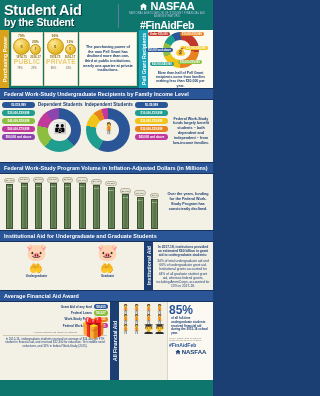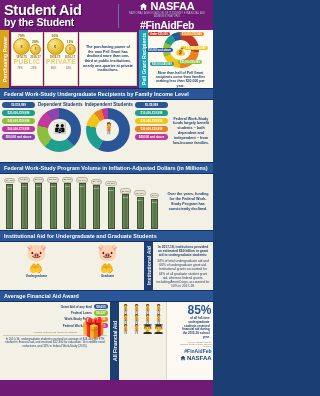--- a/index.html
+++ b/index.html
@@ -2,21 +2,21 @@
 <html><head>
 <meta charset="utf-8">
 <style>
   * { box-sizing: border-box; margin:0; padding:0; }
   body {
     width:213px; height:396px;
     font-family:"Liberation Sans", sans-serif;
     background:#1b3e73;
     overflow:hidden;
   }
-  .page { width:213px; height:396px; position:relative; background:#701a75; }
+  .page { width:213px; height:396px; position:relative; background:#0f766e; }
 
   
   .header { height:30px; display:flex; align-items:center; padding:1px 3px 0 4px; }
   .hdr-left { flex:0 0 112px; }
   .hdr-title1 {
     color:#ffffff; font-size:14.5px; font-weight:bold; line-height:14px;
     letter-spacing:-0.3px; text-shadow:1px 1px 0 #0d2banything;
   }
   .hdr-title1, .hdr-title2 { text-shadow:1px 1px 1px rgba(0,0,0,.45); }
   .hdr-title2 {
@@ -148,21 +148,21 @@
   .avgval { font-size:3.1px; color:#fff; font-weight:bold; border-radius:5px; padding:.6px 2.2px; min-width:14px; text-align:center;}
   .avg-foot { font-size:2.5px; color:#7b7363; text-align:center; }
   .avg-note { font-size:2.9px; line-height:3.6px; color:#1b3e73; text-align:center;
               border-top:.5px solid #cfc9b2; margin:1px 3px 0; padding:2px 1px;}
   .gift { position:absolute; right:4px; top:14px; font-size:20px; }
 
   .aid-panel { flex:1; display:flex; }
   .people { flex:1; padding:2px 1px; }
   .prow { display:flex; justify-content:space-around; font-size:9px; line-height:10px; color:#e9c64f; }
   .prow .grad { color:#1b3e73; }
-  .statcol { flex:0 0 46px; background:#fbf9f2; border-left:.5px solid #ddd6c0; text-align:right; padding:2px 13px;}
+  .statcol { flex:0 0 46px; background:#fbf9f2; border-left:.5px solid #ddd6c0; text-align:left; padding:2px 1px;}
   .bigpct { font-size:12px; font-weight:bold; color:#2a5596; line-height:12px;}
   .statnote { font-size:3px; line-height:3.8px; color:#1b3e73; font-weight:bold; padding:1px 2px;}
   .statsrc { font-size:2.2px; color:#8b8370; }
   .stathash { font-size:5px; font-weight:bold; color:#2a5596; margin-top:1px;}
   .statnas { display:flex; align-items:center; justify-content:center; gap:1px; margin-top:1px;}
   .statnas .w { font-size:6px; font-weight:bold; color:#1b3e73; }
 </style>
 </head>
 <body>
 

